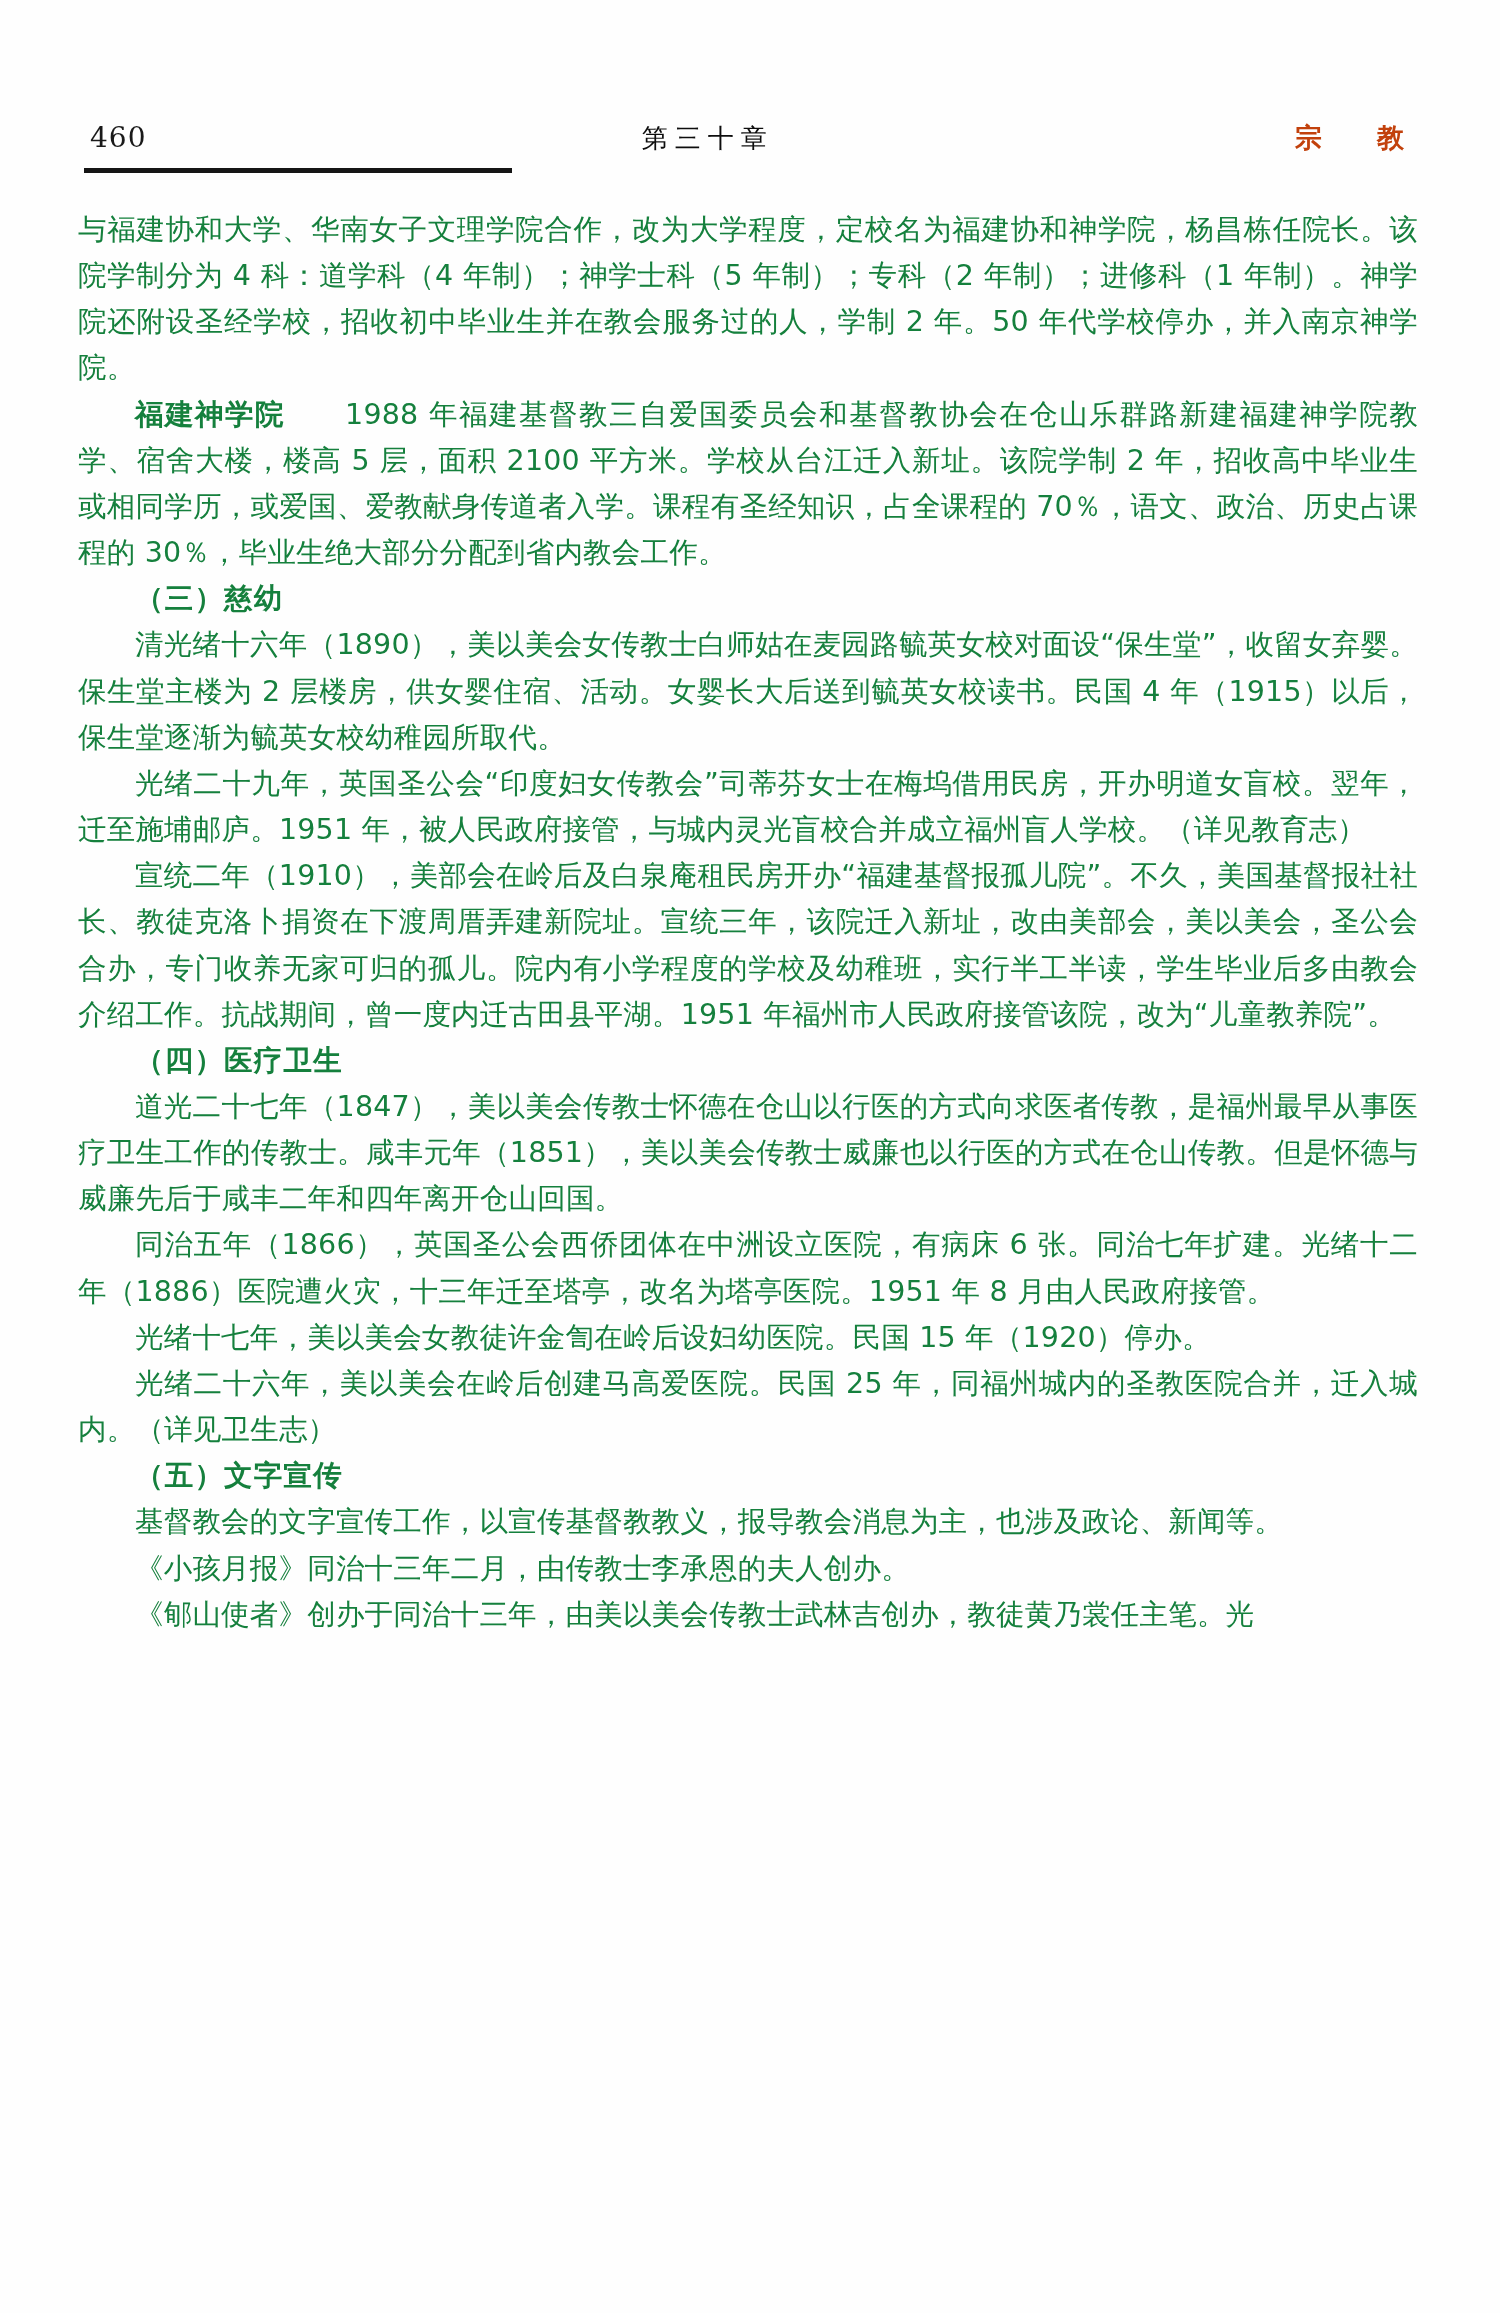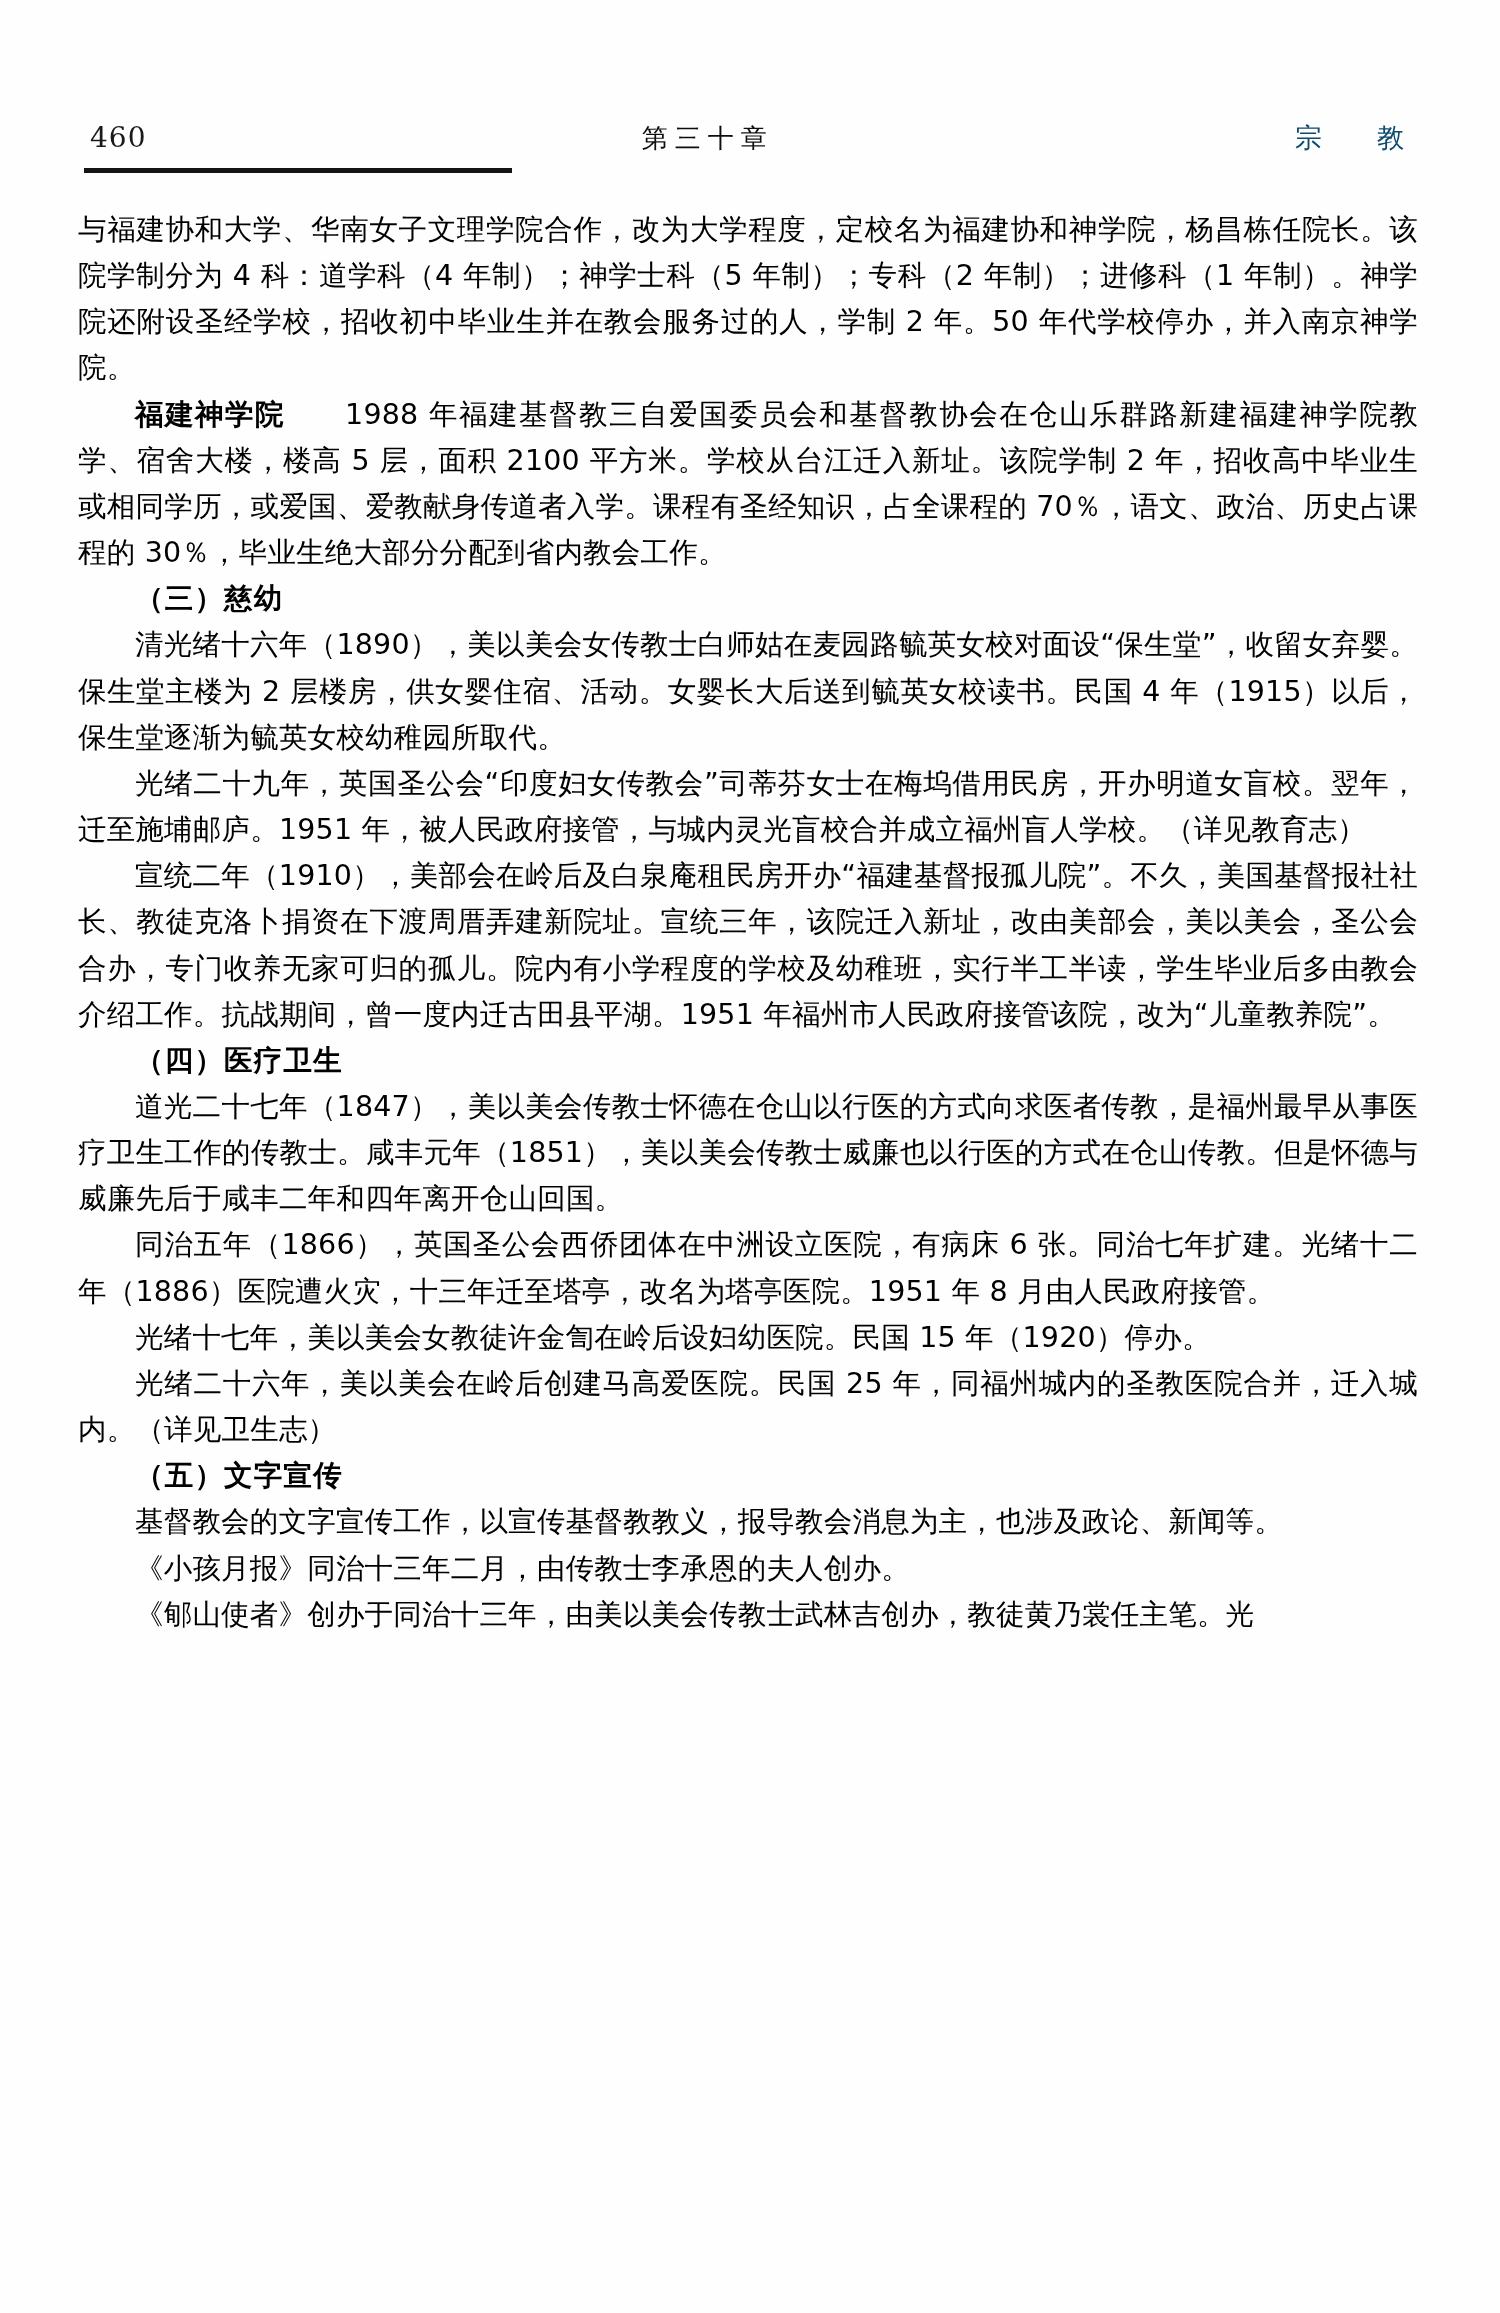--- a/index.html
+++ b/index.html
@@ -44,38 +44,38 @@
     color: #1a1a1a;
   }
   .header .chap {
     font-size: 26px;
     font-weight: normal;
     letter-spacing: 7px;
     color: #0d0d0d;
   }
   .header .chap-sub {
     font-size: 27px;
-    font-weight: normal;
+    font-weight: bold;
     letter-spacing: 14px;
     margin-left: 26px;
-    color: #0c4a6e;
+    color: #c2410c;
   }
   .header-rule {
     margin: 12px 0 0 6px;
     width: 428px;
     height: 5px;
     background: #151515;
   }
   
   .body {
     margin-top: 34px;
     font-size: 28.5px;
     line-height: 1.62;
     text-align: justify;
-    color: #000000;
+    color: #15803d;
     letter-spacing: 0.2px;
   }
   .body p {
     margin: 0;
     padding: 0;
   }
   .indent {
     text-indent: 2em;
   }
   .heading {

